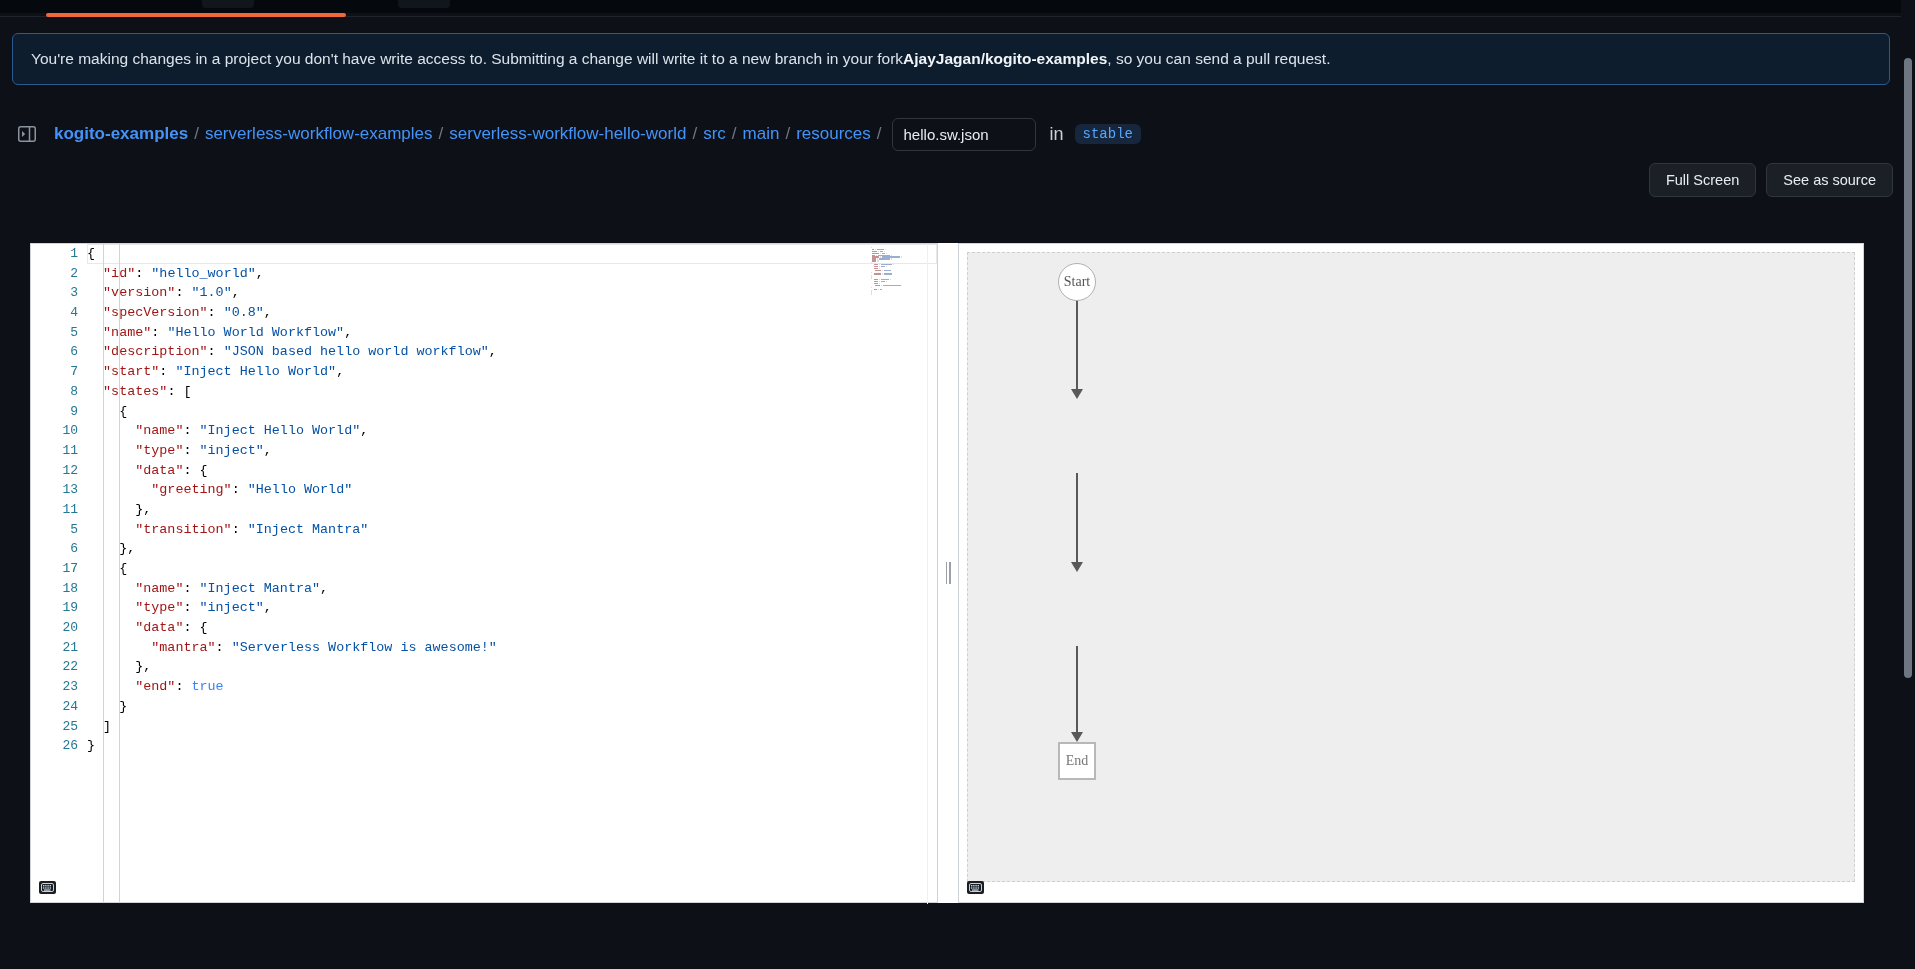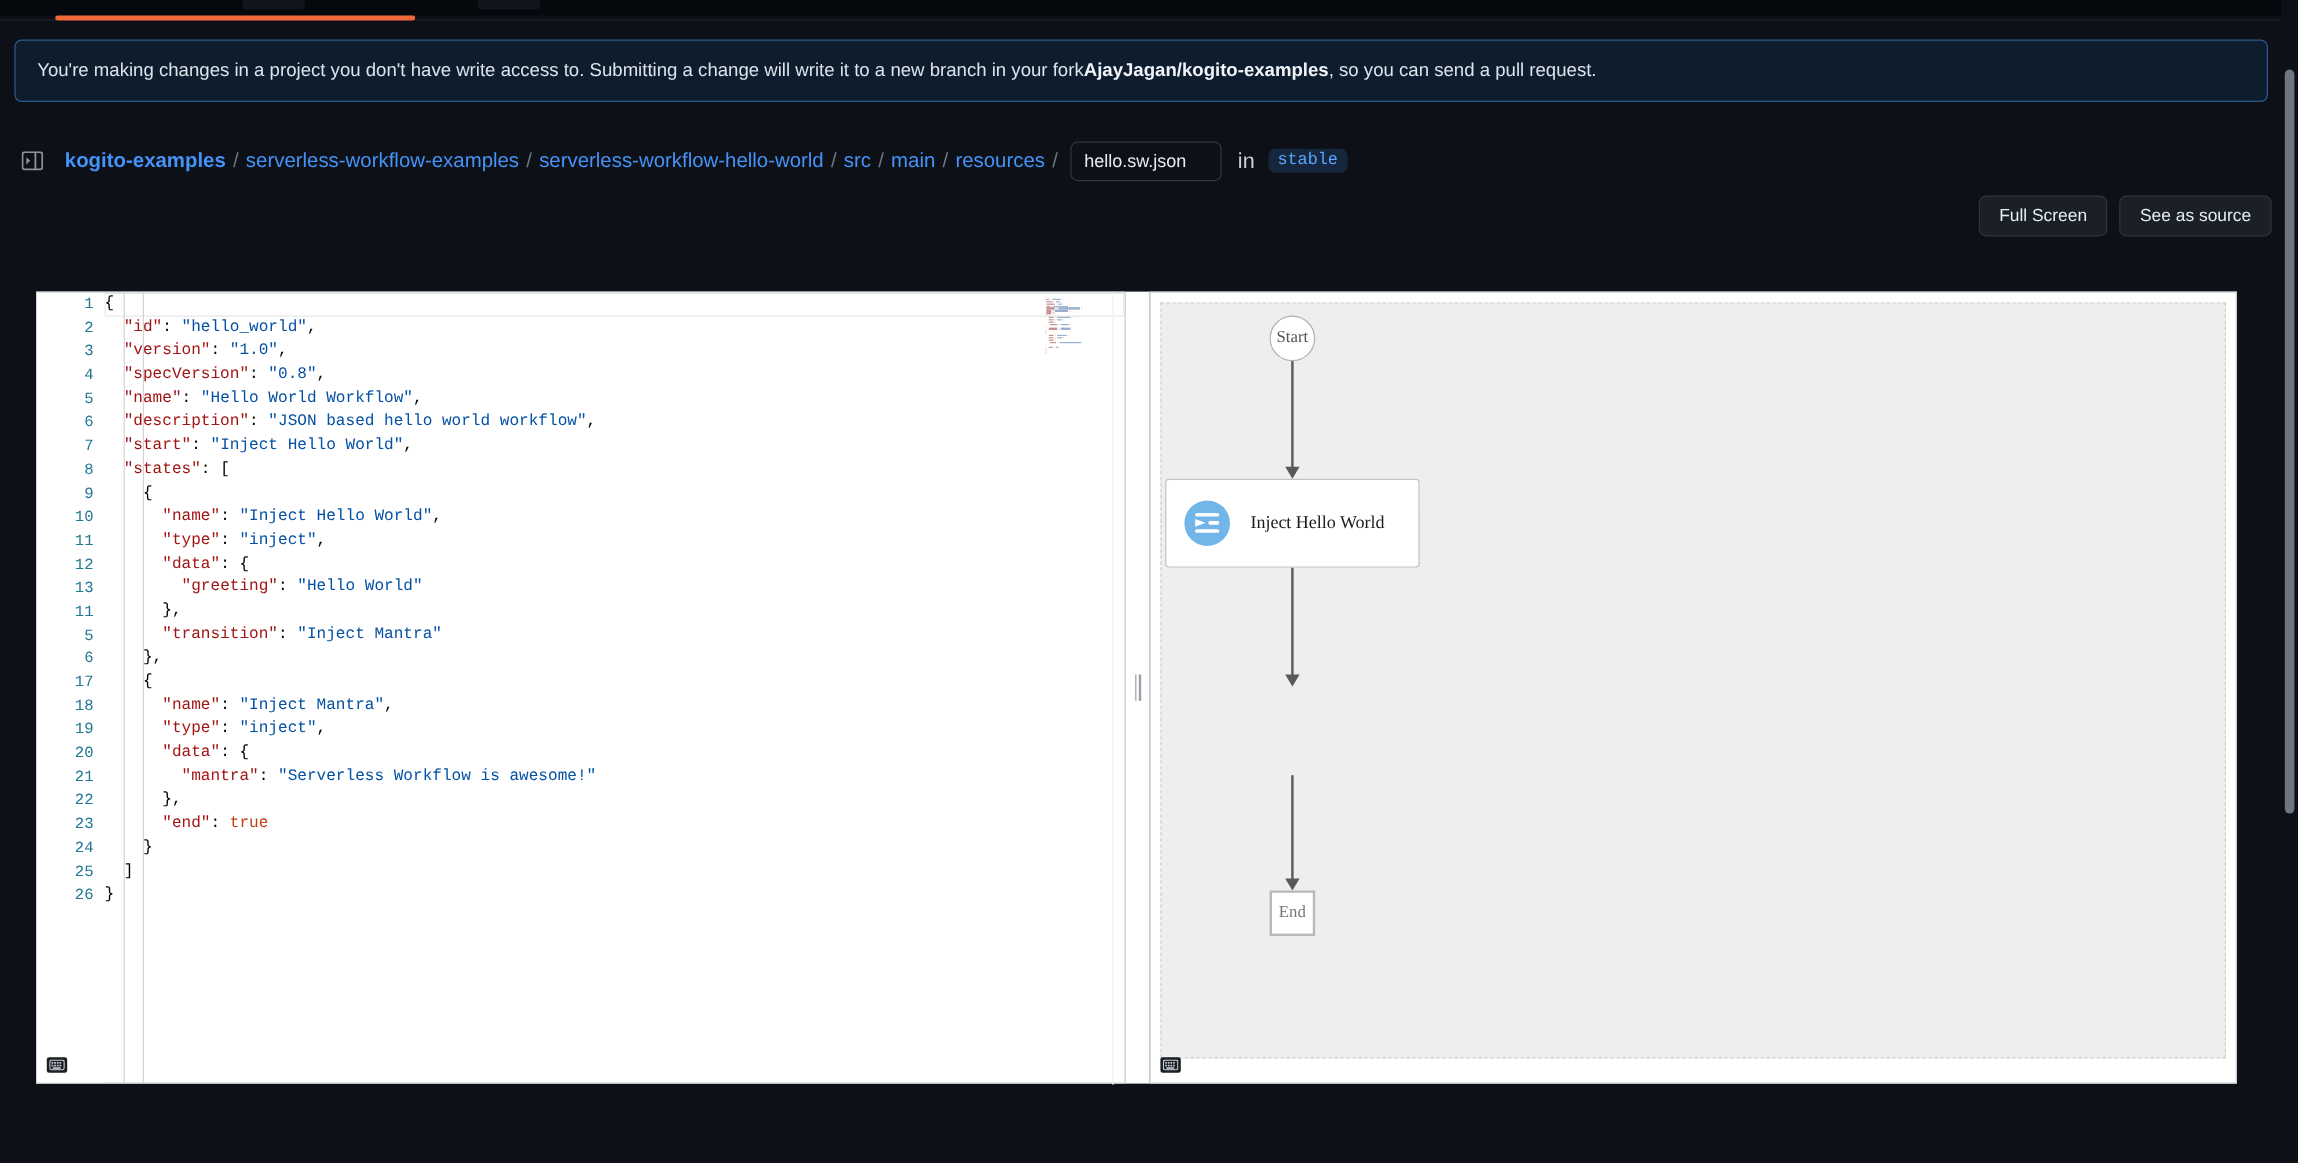--- a/index.html
+++ b/index.html
@@ -50,21 +50,21 @@
     cursor: pointer; flex: 0 0 auto;
   }
   .crumbs {
     display: flex; align-items: center; gap: 6px; margin-left: 14px;
     font-size: 17px; white-space: nowrap;
   }
   .crumbs .link { color: #4493f8; text-decoration: none; cursor: pointer; }
   .crumbs .link.strong { font-weight: 700; }
   .crumbs .sep { color: #6e7781; }
   .filename-input {
-    margin-left: 10px; width: 126px; height: 33px;
+    margin-left: 10px; width: 144px; height: 33px;
     background: #0d1117; border: 1px solid #30363d; border-radius: 6px;
     color: #e6edf3; font-size: 15px; padding: 0 11px;
     font-family: "Liberation Sans", sans-serif;
   }
   .in-word { margin-left: 14px; color: #c9d1d9; font-size: 18px; }
   .branch-badge {
     margin-left: 11px; padding: 2px 8px; border-radius: 6px;
     background: #16263c; color: #58a6ff;
     font-family: "Liberation Mono", monospace; font-size: 14px;
   }
@@ -109,21 +109,21 @@
     overflow: hidden; padding-top: 0;
   }
   .code .line {
     height: 19.7px; line-height: 19.7px; white-space: pre;
     font-family: "Liberation Mono", monospace; font-size: 13.4px; color: #000;
   }
   .code .line.current { background: #fff; box-shadow: inset 0 0 0 1px #e8e8e8; }
   .k { color: #a31515; }
   .s { color: #0451a5; }
   .p { color: #000000; }
-  .bl { color: #c2410c; }
+  .bl { color: #3b82f6; }
   .indent-guide {
     position: absolute; top: 0; width: 1px; height: 100%; background: #d3d3d3;
   }
   .minimap {
     position: absolute; right: 14px; top: 3px; width: 52px; height: 48px;
     overflow: hidden;
   }
   .minimap .mline { height: 1.9px; display: flex; gap: 1px; }
   .minimap .mk { background: #c39292; height: 1.3px; }
   .minimap .ms { background: #9aafcf; height: 1.3px; }
@@ -466,31 +466,20 @@
       <div class="edge" style="left:108px; top:220px; height:95px;"></div>
       <div class="arrowhead" style="left:103px; top:309px;"></div>
 
       <div class="edge" style="left:108px; top:393px; height:92px;"></div>
       <div class="arrowhead" style="left:103px; top:479px;"></div>
 
       <div class="node-start" style="left:90px; top:10px;">
         <span>Start</span>
       </div>
 
-      <div class="node-task" style="left:3px; top:146px;">
-        <span class="node-icon">
-          <svg width="22" height="18" viewBox="0 0 22 18">
-            <rect x="1" y="0.5" width="20" height="3" rx="1.3" fill="#ffffff"></rect>
-            <rect x="12" y="7.2" width="9" height="3" rx="1.3" fill="#ffffff"></rect>
-            <rect x="1" y="14" width="20" height="3" rx="1.3" fill="#ffffff"></rect>
-            <path d="M1 5.4 L9.6 8.7 L1 12 Z" fill="#ffffff"></path>
-          </svg>
-        </span>
-        <span class="node-label">Inject Hello World</span>
-      </div>
 
 
       <div class="node-end" style="left:90px; top:489px;">
         <span>End</span>
       </div>
 
     </div>
     <div class="kbd-badge">
       <svg width="13" height="9" viewBox="0 0 13 9">
         <rect x="0.5" y="0.5" width="12" height="8" rx="1.5" fill="#1b1f23" stroke="#c9d1d9" stroke-width="1"></rect>

